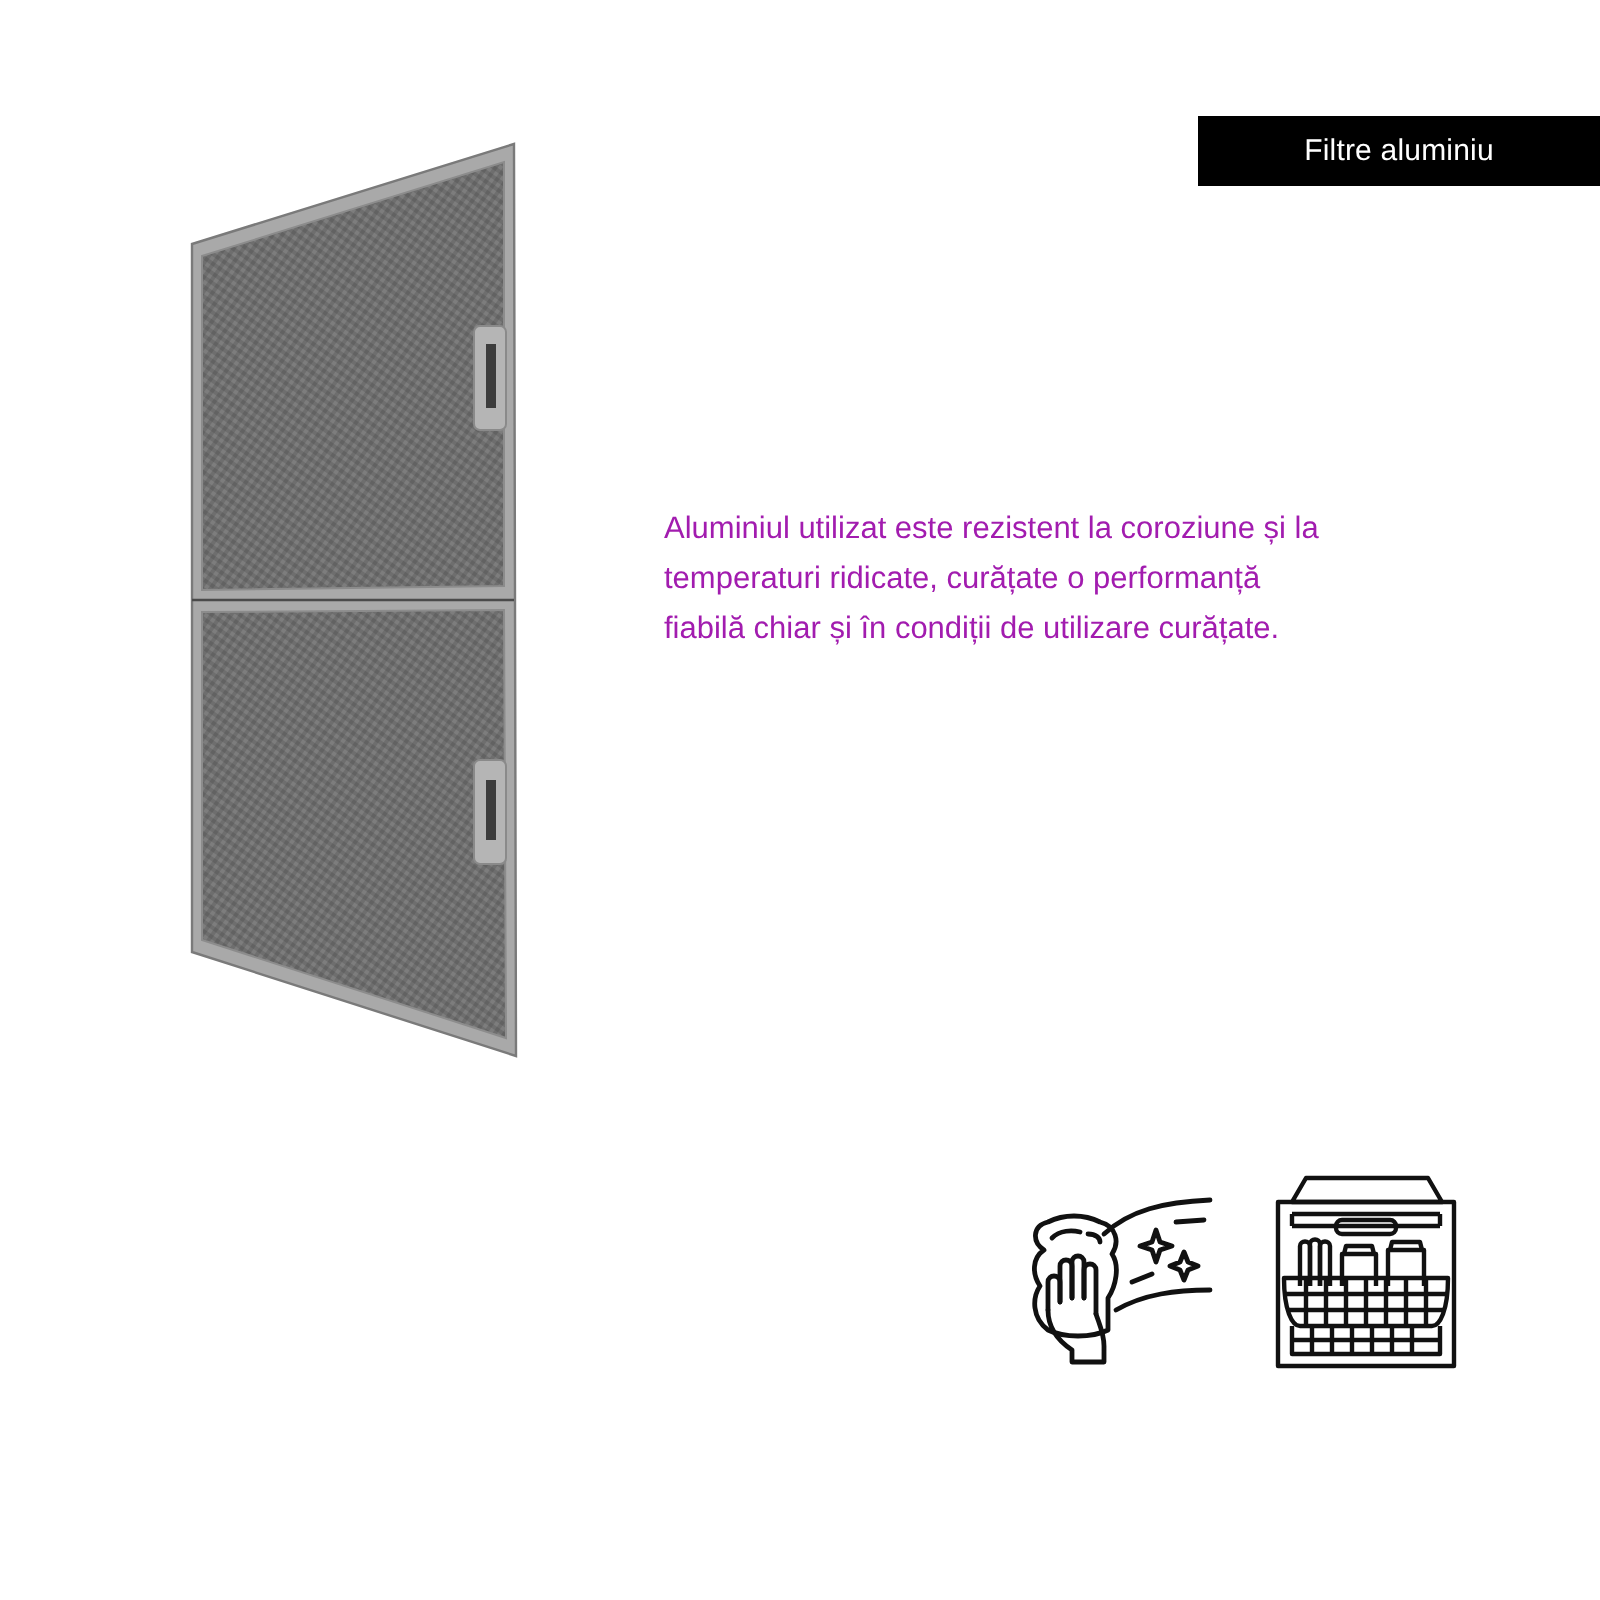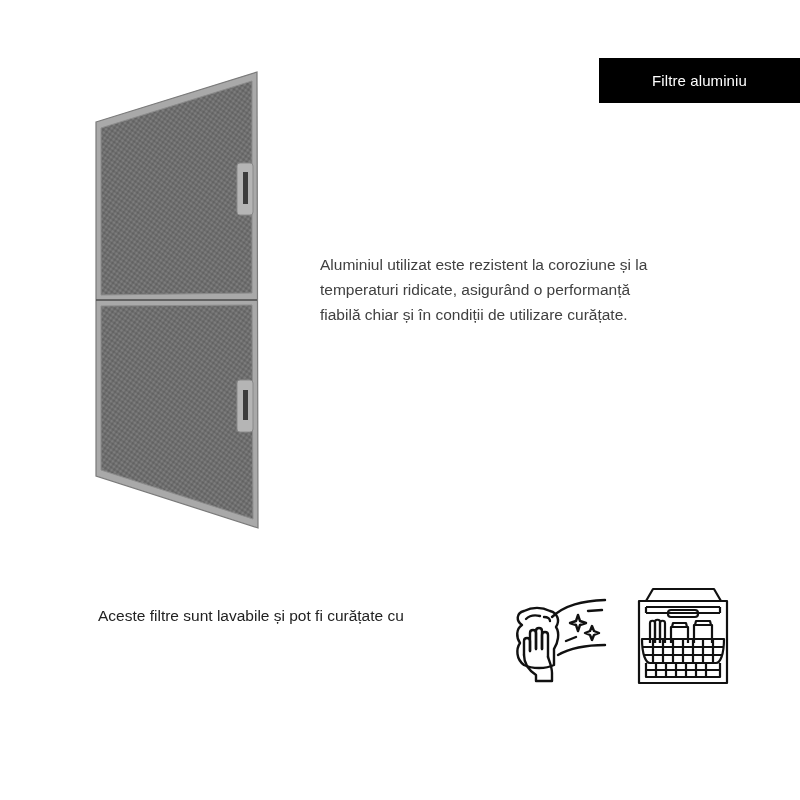--- a/index.html
+++ b/index.html
@@ -1,23 +1,23 @@
 <!DOCTYPE html>
 <html><head>
 <meta charset="utf-8">
 <style>
   html, body { margin:0; padding:0; background:#ffffff; }
   body { width:800px; height:800px; position:relative; overflow:hidden;
          font-family:"Liberation Sans", "DejaVu Sans", sans-serif; color:#1a1a1a; }
-  .badge { position:absolute; left:599px; top:58px; width:201px; height:45px;
+  .badge { position:absolute; left:599px; top:58px; width:201px; height:35px;
            background:#000; color:#fff; display:flex; align-items:center; justify-content:center;
            font-size:15px; letter-spacing:0.1px; }
   .filter { position:absolute; left:88px; top:66px; width:180px; height:470px; }
-  .text-top { position:absolute; left:320px; top:252px; width:400px;
-              font-size:15.5px; line-height:25px; color:#404040; }
+  .text-top { position:absolute; left:332px; top:252px; width:400px;
+              font-size:15.5px; line-height:25px; color:#a21caf; }
   .text-bottom { position:absolute; left:98px; top:603px; width:380px;
                  font-size:15.5px; line-height:25px; color:#222; }
   .icon-wipe { position:absolute; left:510px; top:595px; width:100px; height:90px; }
   .icon-dish { position:absolute; left:636px; top:585px; width:94px; height:100px; }
   .line { display:block; white-space:nowrap; }
 </style>
 </head>
 <body>
 
 <div class="badge">
@@ -46,26 +46,25 @@
     <rect x="243" y="172" width="5" height="32" fill="#3c3c3c"></rect>
   </g>
   <g>
     <rect x="237" y="380" width="16" height="52" rx="3" fill="#b5b5b5" stroke="#8a8a8a" stroke-width="1"></rect>
     <rect x="243" y="390" width="5" height="30" fill="#3c3c3c"></rect>
   </g>
 </svg>
 
 <div class="text-top">
   <span class="line">Aluminiul utilizat este rezistent la coroziune și la</span>
-  <span class="line">temperaturi ridicate, asigurând o performanță</span>
+  <span class="line">temperaturi ridicate, curățate o performanță</span>
   <span class="line">fiabilă chiar și în condiții de utilizare curățate.</span>
 </div>
 
 <div class="text-bottom">
-  <span class="line">Aceste filtre sunt lavabile și pot fi curățate cu</span>
 </div>
 
 <svg class="icon-wipe" viewBox="0 0 100 90" xmlns="http://www.w3.org/2000/svg" fill="none" stroke="#111" stroke-width="2.4" stroke-linecap="round" stroke-linejoin="round">
 
   <path d="M42 22 C55 10, 72 6, 95 5"></path>
   <path d="M48 60 C62 52, 78 50, 95 50"></path>
   <path d="M78 16 L92 15"></path>
   <path d="M56 46 L66 42"></path>
 
   <path d="M66 26 L68 20 L70 26 L76 28 L70 30 L68 36 L66 30 L60 28 Z"></path>

